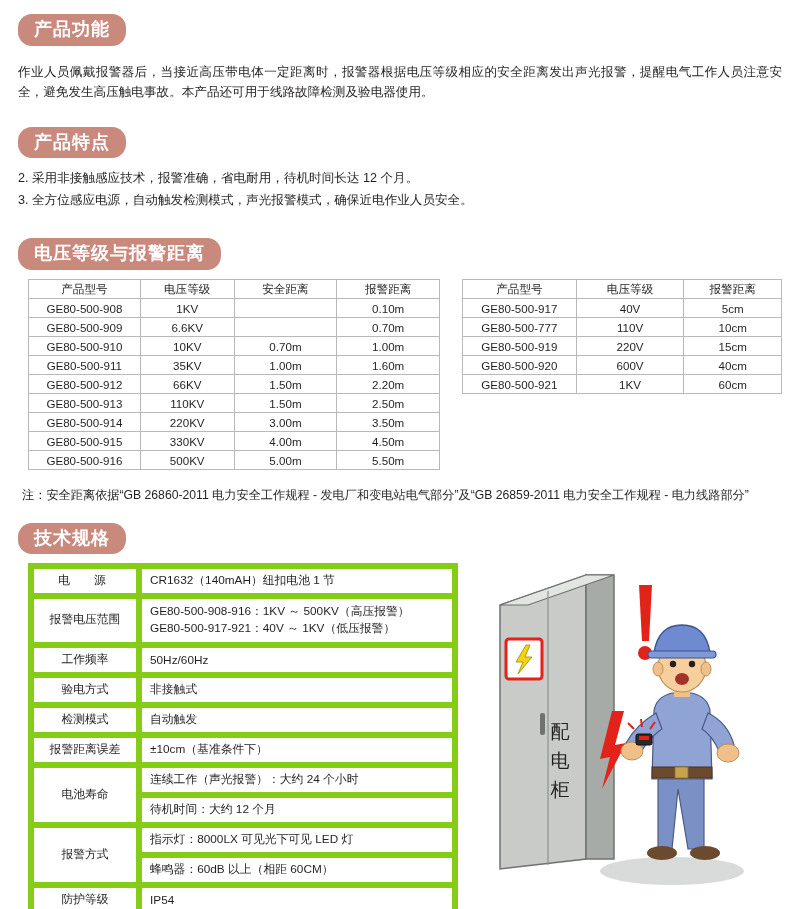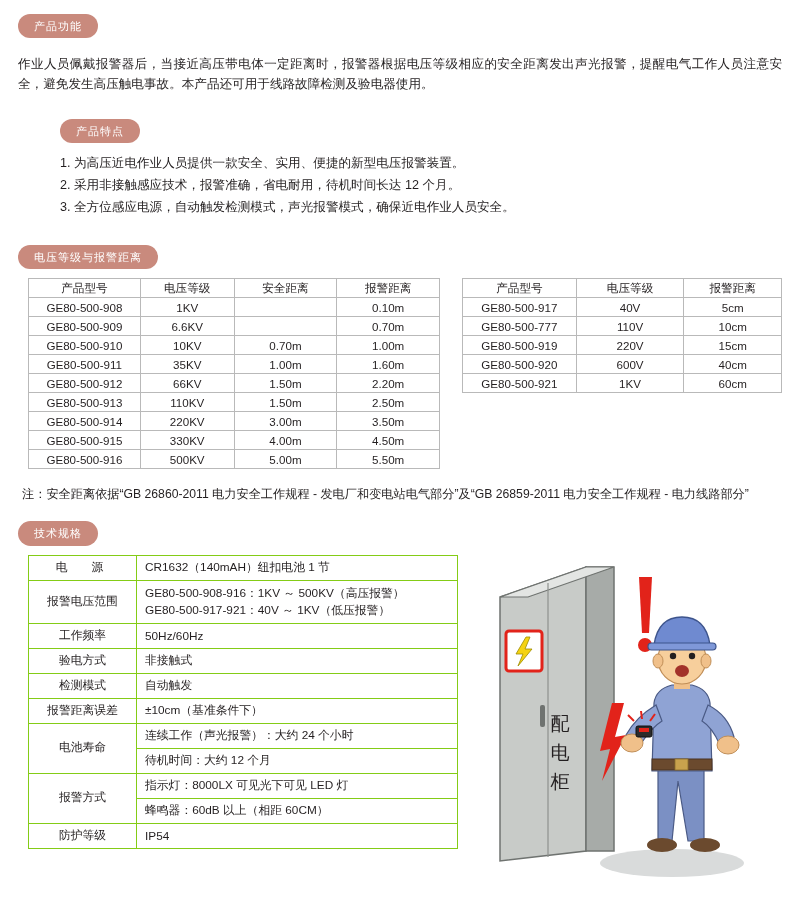--- a/index.html
+++ b/index.html
@@ -16,22 +16,22 @@
     position: relative;
     overflow: hidden;
   }
   .page { position: relative; width: 800px; height: 909px; padding: 0; }
 
   
   .pill {
     display: inline-block;
     background: #c98a7d;
     color: #ffffff;
-    font-size: 11px;
-    font-weight: normal;
+    font-size: 18px;
+    font-weight: bold;
     letter-spacing: 1px;
     padding: 6px 16px 6px 16px;
     border-radius: 14px;
     line-height: 1.1;
   }
   .pill-row { margin: 0 0 9px 18px; }
 
   .para {
     margin: 16px 18px 0 18px;
     font-size: 12.6px;
@@ -93,21 +93,21 @@
     display: flex;
     margin: 6px 16px 0 28px;
     align-items: flex-start;
   }
   table.spec {
     border-collapse: collapse;
     font-size: 11.8px;
     width: 430px;
   }
   table.spec td {
-    border: 1px solid #84cc16;
+    border: 6px solid #84cc16;
     padding: 4px 8px;
     color: #231f20;
     vertical-align: middle;
   }
   table.spec td.k {
     width: 108px;
     text-align: center;
     white-space: nowrap;
   }
   table.spec td.v { text-align: left; }
@@ -127,26 +127,25 @@
 
 <div class="page">
 
   <div class="sec-first">
     <div class="pill-row">
       <span class="pill">产品功能</span>
     </div>
     <p class="para">作业人员佩戴报警器后，当接近高压带电体一定距离时，报警器根据电压等级相应的安全距离发出声光报警，提醒电气工作人员注意安全，避免发生高压触电事故。本产品还可用于线路故障检测及验电器使用。</p>
   </div>
 
-  <div class="sec" style="margin-top:24px;padding-left:42px;">
+  <div class="sec" style="margin-top:24px;">
     <div class="pill-row">
       <span class="pill">产品特点</span>
     </div>
     <div class="feature-list">
-      <div>1. 为高压近电作业人员提供一款安全、实用、便捷的新型电压报警装置。</div>
       <div>2. 采用非接触感应技术，报警准确，省电耐用，待机时间长达 12 个月。</div>
       <div>3. 全方位感应电源，自动触发检测模式，声光报警模式，确保近电作业人员安全。</div>
     </div>
   </div>
 
   <div class="sec" style="margin-top:27px;">
     <div class="pill-row">
       <span class="pill">电压等级与报警距离</span>
     </div>
 

